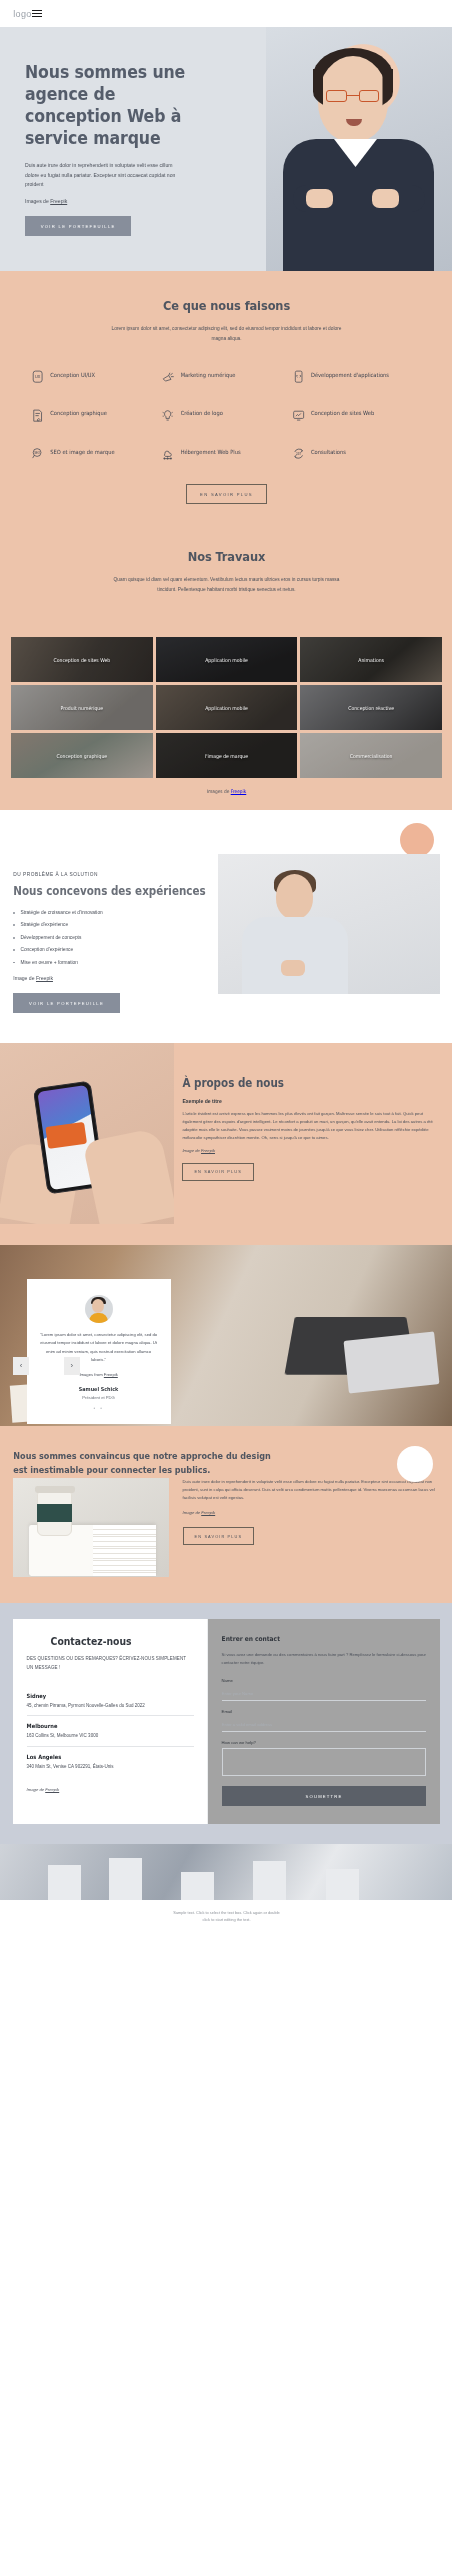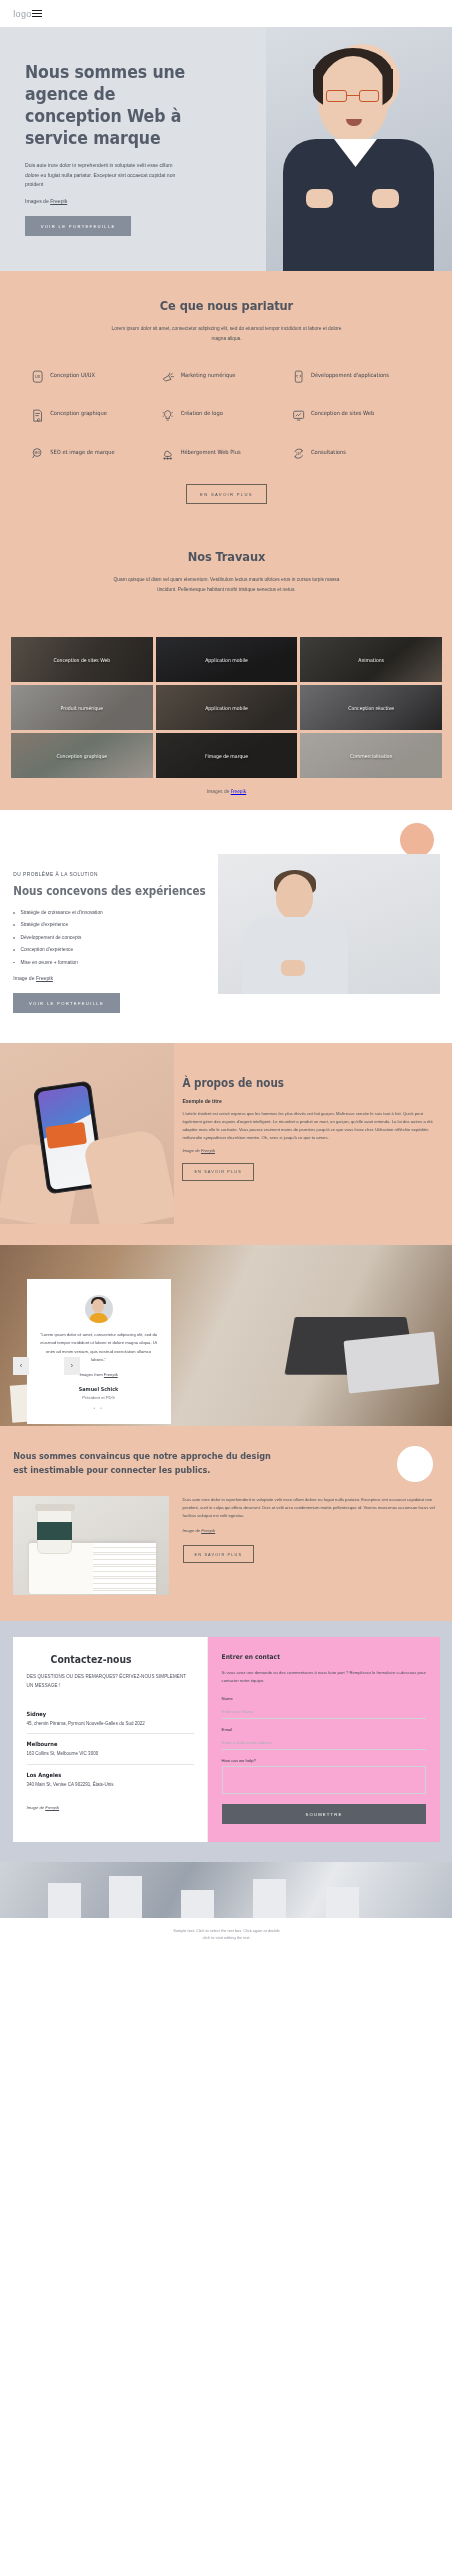--- a/index.html
+++ b/index.html
@@ -259,21 +259,21 @@
   .arrow-next { left: 64px; }
 
   
   .convict { background: #edc4ab; position: relative; padding: 24px 13.3px 26.6px; }
   .circle-white {
     position: absolute; right: 20.5px; top: 20.5px; width: 36px; height: 36px;
     border-radius: 50%; background: #fff;
   }
   .convict-title {
     font-size: 9px; font-weight: 700; color: #4f5560; line-height: 1.55;
-    max-width: 260px; margin-bottom: 18px;
+    max-width: 260px; 
   }
   .convict-row { display: flex; gap: 13.3px; }
   .convict-photo {
     width: 156px; flex: 0 0 156px; height: 99px; position: relative; overflow: hidden;
     background: linear-gradient(150deg,#e8e6e1 0%,#d3d0ca 100%);
   }
   .convict-photo .book {
     position: absolute; left: 15.7px; top: 47px; width: 127px; height: 51px;
     background: #fbfaf7; border-radius: 2.4px; box-shadow: 0 -1.2px 3.6px rgba(0,0,0,.08);
   }
@@ -304,21 +304,21 @@
   .contact-left { background: #fff; width: 194px; flex: 0 0 194px; padding: 15.7px 13.3px 18px; }
   .contact-title { font-size: 10.3px; font-weight: 700; color: #33383f; margin-bottom: 8.4px; padding-left: 24px; }
   .contact-q { font-size: 4.5px; line-height: 1.9; color: #4a4f59; letter-spacing: 0.1px; margin-bottom: 13.3px; }
   .office { padding: 7.2px 0; }
   .office + .office { border-top: 0.6px solid #e3e5e8; }
   .office h4 { font-size: 5.7px; font-weight: 700; color: #23272d; margin-bottom: 4.2px; }
   .office p { font-size: 4.5px; color: #4a4f59; }
   .office-credit { font-size: 4.2px; font-style: italic; color: #4a4f59; margin-top: 11px; }
   .office-credit a { color: #4a4f59; }
 
-  .contact-right { background: #f9a8d4; flex: 1; padding: 15.7px 13.3px 18px; border-left: 0.6px solid #eceef0; }
+  .contact-right { background: #a3a3a3; flex: 1; padding: 15.7px 13.3px 18px; border-left: 0.6px solid #eceef0; }
   .form-title { font-size: 6.6px; font-weight: 700; color: #33383f; margin-bottom: 8.4px; }
   .form-note { font-size: 4.2px; line-height: 1.9; color: #4a4f59; margin-bottom: 11px; }
   .field { margin-bottom: 8.4px; }
   .field label { display: block; font-size: 4.2px; color: #33383f; margin-bottom: 3px; }
   .field input, .field textarea {
     width: 100%; border: none; border-bottom: 0.6px solid #cfd3d8; background: transparent;
     font-size: 4.2px; font-family: "Liberation Sans", sans-serif; color: #4a4f59;
     padding: 2.4px 0 3.6px; outline: none;
   }
   .field textarea { height: 28px; resize: none; border: 0.6px solid #cfd3d8; padding: 3px; }
@@ -368,21 +368,21 @@
     <h1 class="hero-title cond">Nous sommes une agence de conception Web à service marque</h1>
     <p class="hero-text">Duis aute irure dolor in reprehenderit in voluptate velit esse cillum dolore eu fugiat nulla pariatur. Excepteur sint occaecat cupidat non proident</p>
     <p class="credit">
       <span>Images de </span><a href="#">Freepik</a>
     </p>
     <button class="btn-solid">VOIR LE PORTEFEUILLE</button>
   </div>
 </section>
 
 <section class="services">
-  <h2 class="sec-title cond">Ce que nous pariatur</h2>
+  <h2 class="sec-title cond">Ce que nous faisons</h2>
   <p class="sec-sub">Lorem ipsum dolor sit amet, consectetur adipiscing elit, sed do eiusmod tempor incididunt ut labore et dolore magna aliqua.</p>
   <div class="svc-grid">
     <div class="svc">
       <span class="svc-ico">
           <svg viewBox="0 0 24 24" fill="none" stroke="currentColor" stroke-width="1.3">
             <rect x="4" y="2" width="16" height="20" rx="4"></rect>
             <text x="12" y="15" font-size="7" text-anchor="middle" fill="currentColor" stroke="none">UX</text>
           </svg>
         </span>
       <span class="svc-label cond">Conception UI/UX</span>

